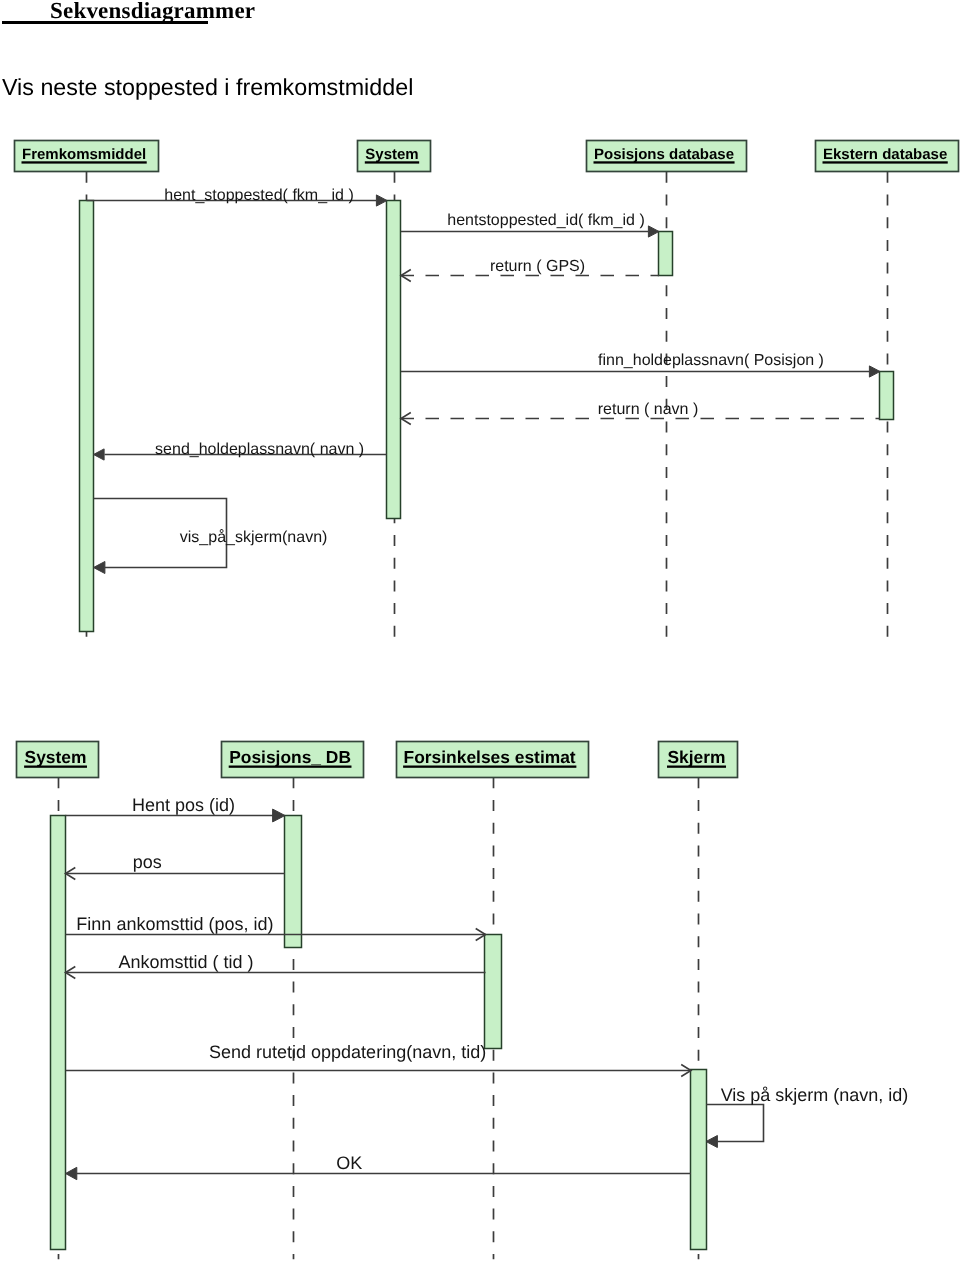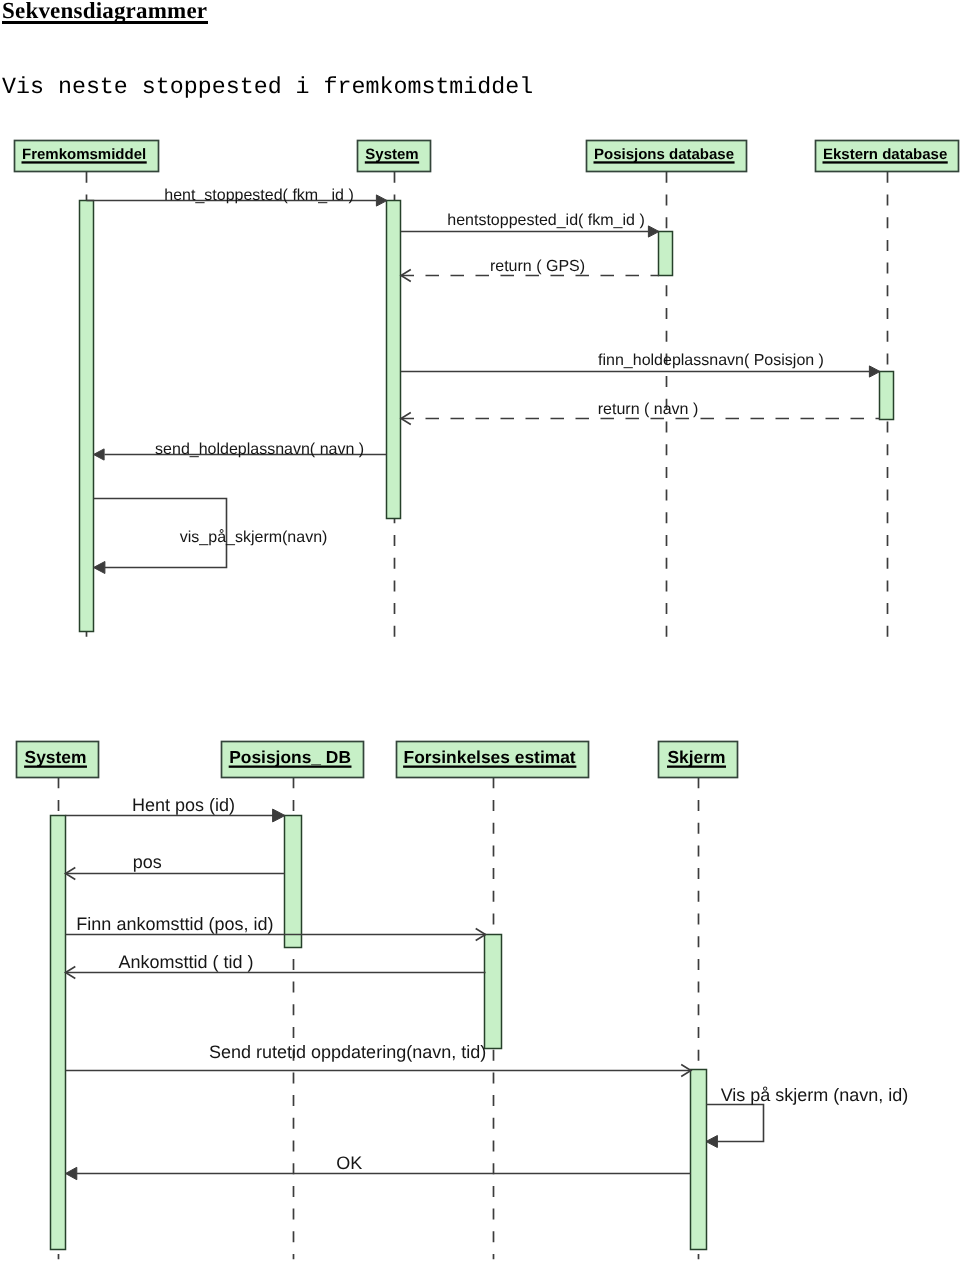--- a/index.html
+++ b/index.html
@@ -3,23 +3,23 @@
 <meta charset="utf-8">
 <title>Sekvensdiagrammer</title>
 <style>
   html,body{margin:0;padding:0;background:#ffffff;}
   *{-webkit-font-smoothing:antialiased;text-rendering:geometricPrecision;}
   body{width:960px;height:1269px;overflow:hidden;font-family:"Liberation Serif",serif;}
   .page{position:relative;width:960px;height:1269px;background:#fff;}
   .doc-title{position:absolute;left:2px;top:0px;font-size:23px;font-weight:bold;
              font-family:"Liberation Serif",serif;color:#000;line-height:22px;white-space:nowrap;
              letter-spacing:0.2px;}
-  .doc-title .ul{display:inline-block;position:relative;}
+  .doc-title .ul{display:inline-block;position:relative;margin-left:48px;}
   .title-rule{position:absolute;left:2px;top:21px;height:2.5px;background:#000;}
-  .caption{position:absolute;font-size:23.3px;font-family:Liberation Mono, monospace;color:#000;
+  .caption{position:absolute;font-size:23.3px;font-family:Liberation Sans, sans-serif;color:#000;
            line-height:22px;white-space:nowrap;}
   .cap1{left:2px;top:76px;}
   .cap2{left:2px;top:675px;}
   svg.diagram{position:absolute;left:0;top:0;overflow:visible;}
   text.lbl{font-family:"Liberation Sans",sans-serif;font-size:16px;fill:#161616;}
   #svg2 text.lbl{font-size:18px;}
   text.boxlbl{font-family:"Liberation Sans",sans-serif;font-size:15px;font-weight:bold;fill:#000;}
   #svg2 text.boxlbl{font-size:17.4px;}
 </style>
 </head>

